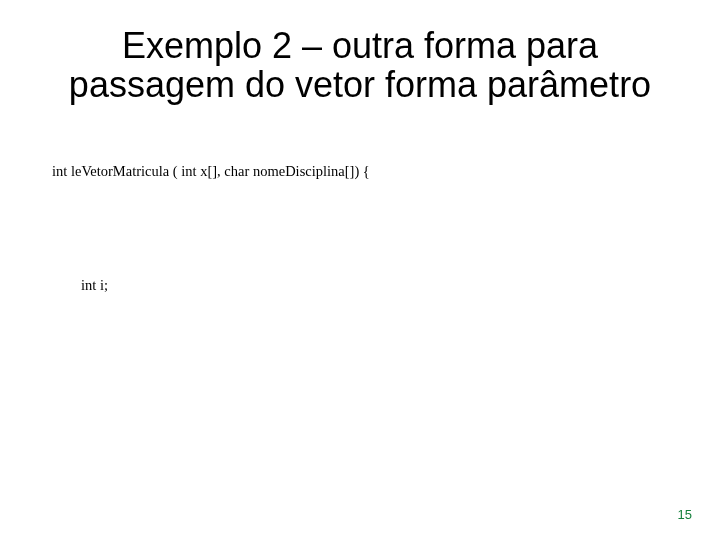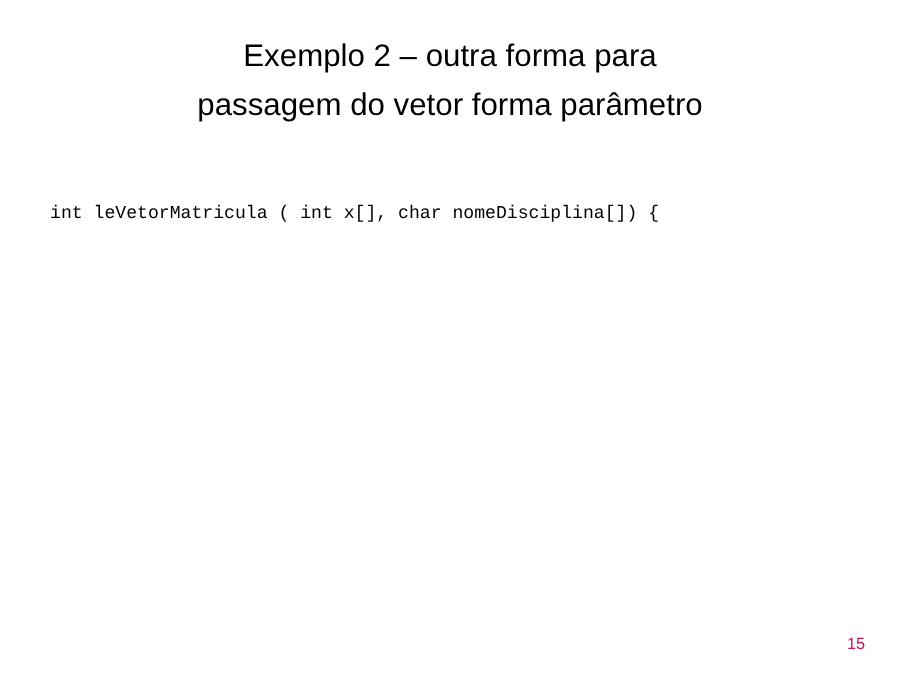--- a/index.html
+++ b/index.html
@@ -26,21 +26,21 @@
   
   .title-block {
     position: absolute;
     left: 36px;
     top: 26px;
     width: 648px;
     text-align: center;
   }
   .title-line {
     font-family: "Liberation Sans", sans-serif;
-    font-size: 25px;
+    font-size: 36px;
     line-height: 39px;
     font-weight: normal;
     color: #000000;
     letter-spacing: 0px;
     white-space: nowrap;
   }
 
   
   .code-block {
     position: absolute;
@@ -49,49 +49,51 @@
     width: 660px;
     font-family: "Liberation Mono", "DejaVu Sans Mono", monospace;
     font-size: 14.5px;
     line-height: 19px;
     color: #000000;
     white-space: pre;
   }
   .code-line {
     white-space: pre;
     min-height: 19px;
-    font-family: Liberation Mono, monospace;
+    font-family: Liberation Serif, serif;
+    margin-left: 12px;
   }
   .code-line.blank {
     height: 19px;
   }
 
   
   .page-number {
     position: absolute;
     right: 28px;
     bottom: 18px;
     font-family: "Liberation Sans", sans-serif;
     font-size: 13px;
-    color: #be185d;
+    color: #15803d;
   }
 </style>
 </head>
 <body>
 
 <div class="slide">
 
   <div class="title-block">
     <div class="title-line">Exemplo 2 – outra forma para</div>
     <div class="title-line">passagem do vetor forma parâmetro</div>
   </div>
 
   <div class="code-block">
     <div class="code-line">int leVetorMatricula ( int x[], char nomeDisciplina[]) {</div>
     <div class="code-line blank"></div>
+    <div class="code-line">        int i;</div>
     <div class="code-line blank"></div>
     <div class="code-line blank"></div>
     
     
     
     
     
     
     
     

